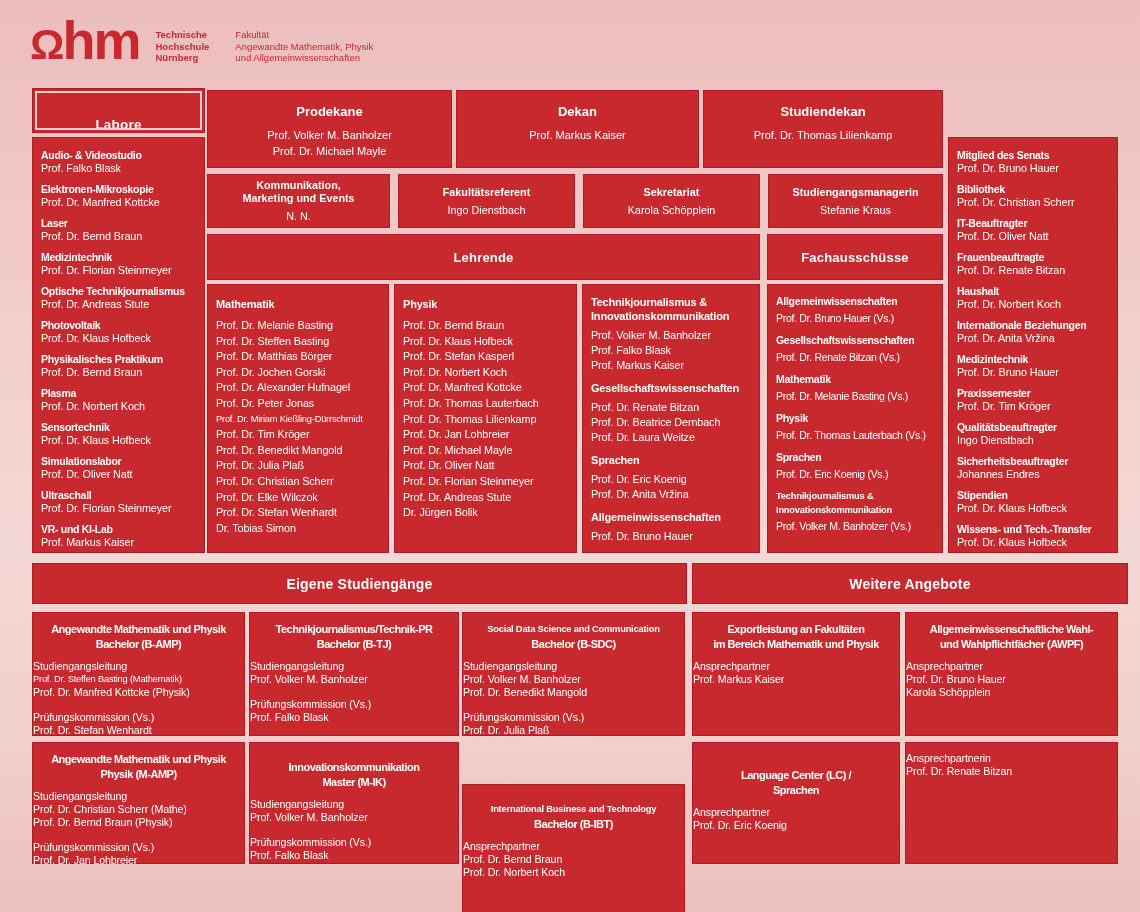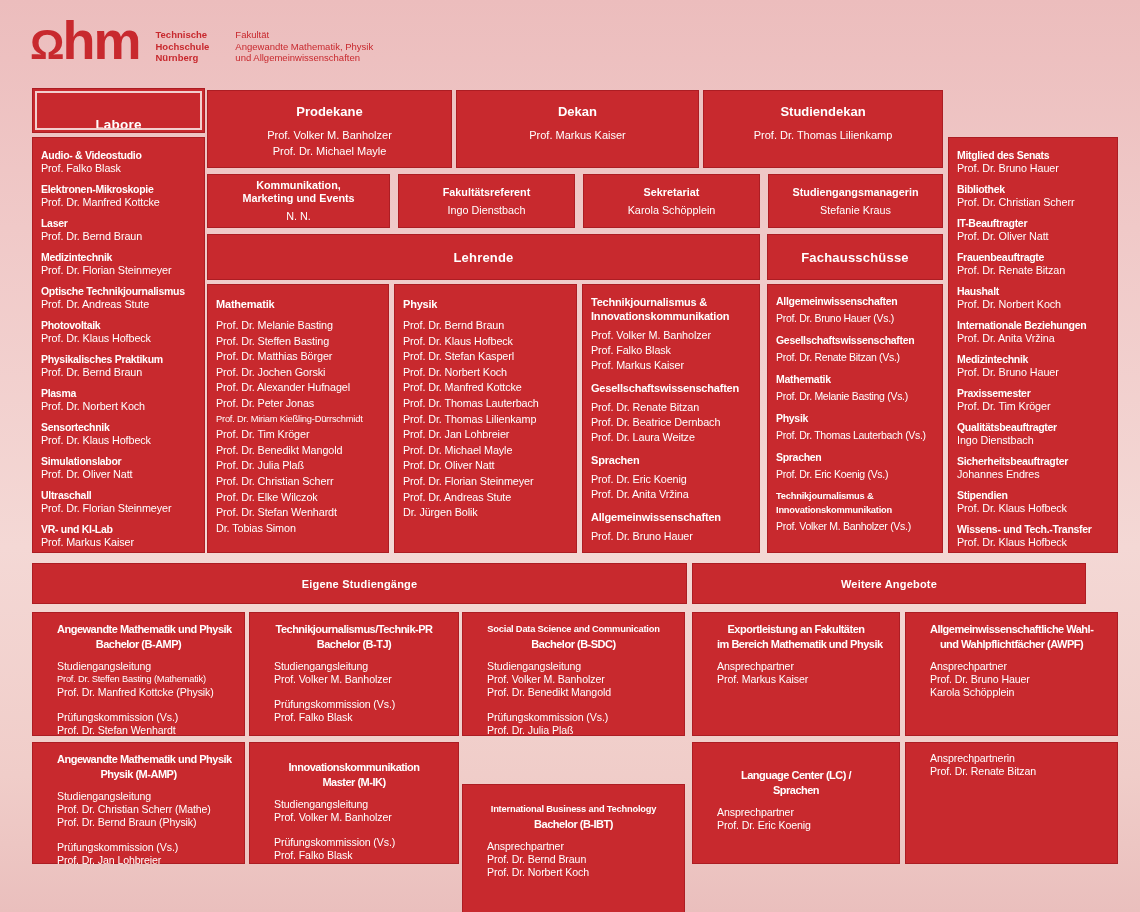--- a/index.html
+++ b/index.html
@@ -4,21 +4,21 @@
 <style>
   html,body{margin:0;padding:0;background:#f4d8d5;}
   .page{position:relative;width:1140px;height:912px;overflow:hidden;
     background:linear-gradient(180deg,#ecbdbd 0%,#f0c9c8 25%,#f4d8d5 60%,#f0cdc9 85%,#eabfbd 100%);
     font-family:"Liberation Sans","DejaVu Sans",sans-serif;color:#fff;}
   .abs{position:absolute;box-sizing:border-box;}
   .box{background:var(--red,#c8292e);color:#fff;border:1px solid rgba(100,0,8,.28);}
   [data-bind],[data-bind-item]{white-space:pre;}
   .hdr{display:flex;align-items:center;justify-content:center;font-weight:bold;font-size:13.5px;letter-spacing:.2px;}
   .hdr-mid{font-size:13px;}
-  .hdr-low{font-size:11px;align-items:center;}
+  .hdr-low{font-size:14px;align-items:center;}
   .ring{outline:2px solid #f2cfce;outline-offset:-5px;align-items:flex-end;}
   
   .logo{position:absolute;left:30px;top:16px;display:flex;align-items:flex-start;color:var(--red,#c8292e);}
   .logo-word{font-weight:bold;font-size:54px;line-height:48px;letter-spacing:-2px;}
   .logo-word .om{font-size:43px;}
   .logo-inst{margin-left:16px;margin-top:13px;font-size:9.5px;line-height:11.5px;font-weight:bold;}
   .logo-fac{margin-left:26px;margin-top:13px;font-size:9.5px;line-height:11.5px;}
   
   .list{padding:10px 8px 2px;}
   .entry{margin-bottom:6.5px;}
@@ -38,21 +38,21 @@
   
   .col{padding:12px 8px 2px;}
   .group{margin-bottom:9px;}
   .group-heading{font-weight:bold;font-size:11px;line-height:14px;margin-bottom:7px;letter-spacing:-.2px;}
   .lnames div{font-size:10.8px;line-height:15.6px;letter-spacing:-.1px;}
   .col3{padding-top:10px;}
   .col3 .group{margin-bottom:8px;}
   .col3 .group-heading{margin-bottom:5px;}
   .col3 .lnames div{line-height:15px;}
   
-  .prog{padding:9px 24px 2px;}
+  .prog{padding:9px 0 2px;}
   .prog-title{text-align:center;margin-bottom:9px;}
   .prog-title div{font-weight:bold;font-size:11px;line-height:14.5px;letter-spacing:-.5px;}
   .prog-line{font-size:10.6px;line-height:12.8px;letter-spacing:-.1px;}
   .title-down .prog-title{margin-top:16px;}
   .tight{font-size:9.3px !important;letter-spacing:-.2px !important;}
 </style>
 </head>
 <body>
 
 <div class="page">
@@ -356,21 +356,21 @@
 
       <div class="entry">
         <div class="entry-name" data-bind-item="name">Wissens- und Tech.-Transfer</div>
         <div class="entry-person" data-bind-item="person">Prof. Dr. Klaus Hofbeck</div>
       </div>
     </div>
 
   <div class="abs box hdr hdr-low" style="left:32px;top:563px;width:655px;height:41px">
     <span data-bind="bottom_sections.eigene">Eigene Studiengänge</span>
   </div>
-  <div class="abs box hdr hdr-low" style="left:692px;top:563px;width:394px;height:41px">
+  <div class="abs box hdr hdr-low" style="left:692px;top:563px;width:436px;height:41px">
     <span data-bind="bottom_sections.weitere">Weitere Angebote</span>
   </div>
 
   <div class="abs box prog" style="left:32px;top:612px;width:213px;height:124px">
     <div class="prog-title">
 
     <div data-bind-item=".">Angewandte Mathematik und Physik</div>
         <div data-bind-item=".">Bachelor (B-AMP)</div>
       </div>
     <div>

